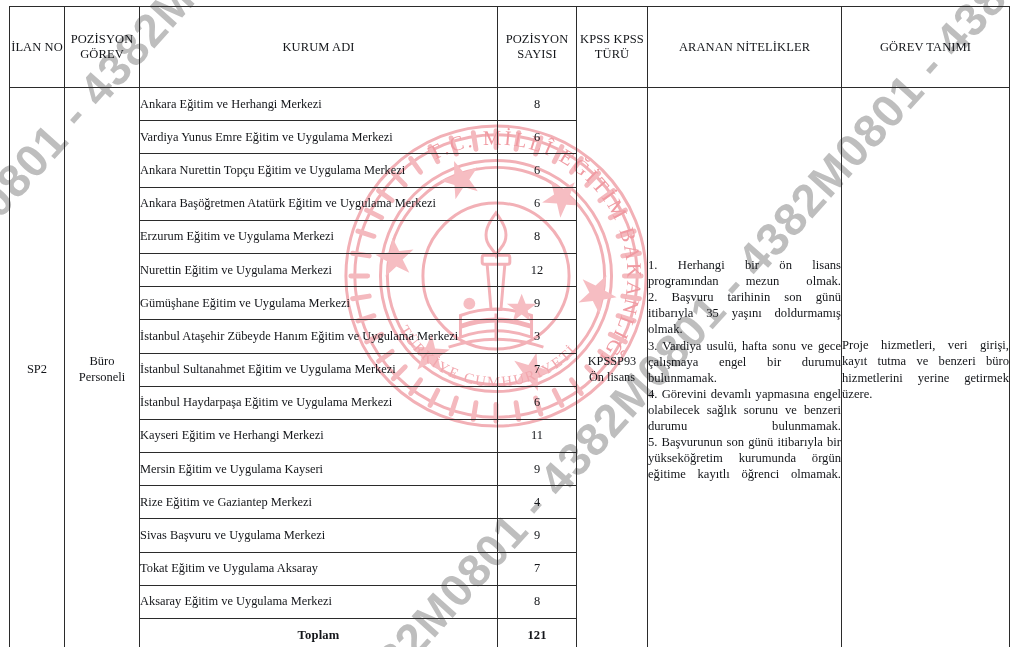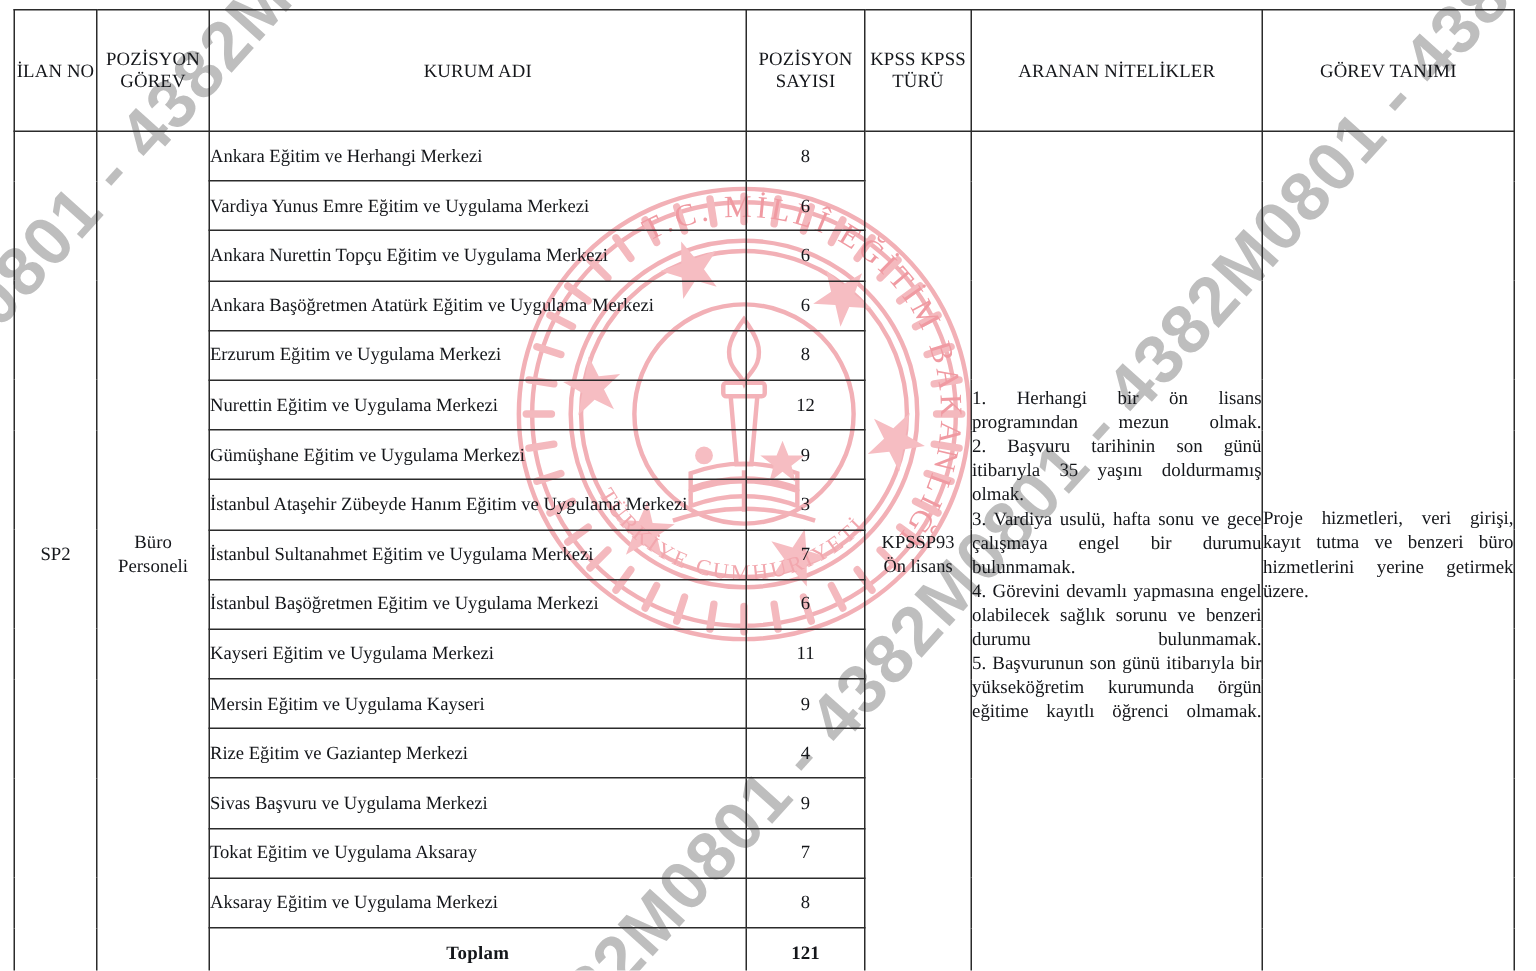--- a/index.html
+++ b/index.html
@@ -299,25 +299,25 @@
           </tr>
           <tr>
             <td class="kurum">İstanbul Ataşehir Zübeyde Hanım Eğitim ve Uygulama Merkezi</td>
             <td class="sayi">3</td>
           </tr>
           <tr>
             <td class="kurum">İstanbul Sultanahmet Eğitim ve Uygulama Merkezi</td>
             <td class="sayi">7</td>
           </tr>
           <tr>
-            <td class="kurum">İstanbul Başöğretmen Eğitim ve Uygulama Merkezi</td>
+            <td class="kurum">İstanbul Haydarpaşa Eğitim ve Uygulama Merkezi</td>
             <td class="sayi">6</td>
           </tr>
           <tr>
-            <td class="kurum">Kayseri Eğitim ve Uygulama Merkezi</td>
+            <td class="kurum">Kayseri Eğitim ve Herhangi Merkezi</td>
             <td class="sayi">11</td>
           </tr>
           <tr>
             <td class="kurum">Mersin Eğitim ve Uygulama Kayseri</td>
             <td class="sayi">9</td>
           </tr>
           <tr>
             <td class="kurum">Rize Eğitim ve Gaziantep Merkezi</td>
             <td class="sayi">4</td>
           </tr>

